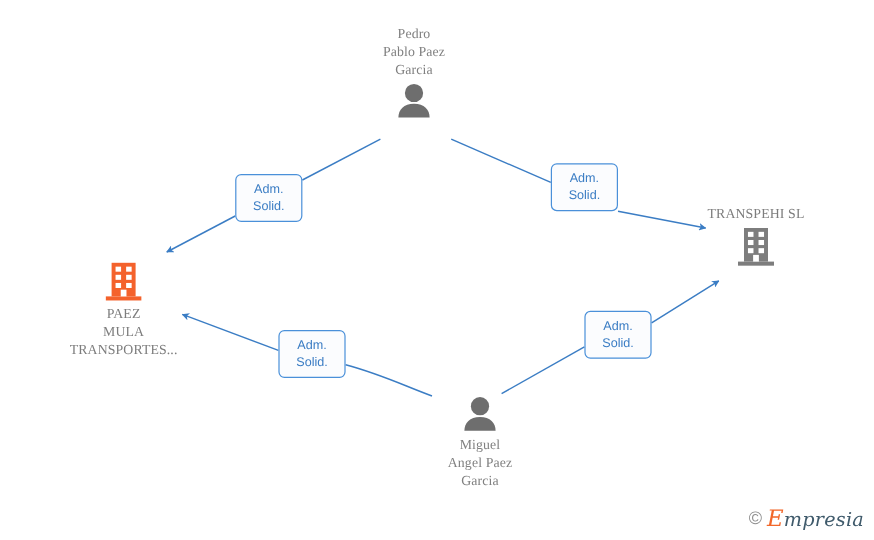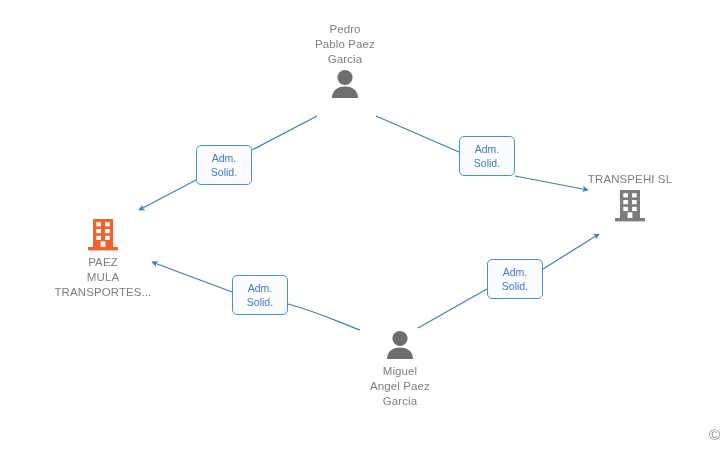--- a/index.html
+++ b/index.html
@@ -22,20 +22,21 @@
     pointer-events:none;
   }
   
   .node{
     position:absolute;
     display:flex;
     flex-direction:column;
     width:170px;
     margin-left:-85px;
     text-align:center;
+    font-family:Liberation Serif, serif;
   }
   .node .icon{display:block;line-height:0;}
   .node-label{
     font-size:11.5px;
     line-height:15px;
     color:#808080;
     letter-spacing:.1px;
     white-space:pre-line;
   }
   .node-label.company{
@@ -207,15 +208,16 @@
           <rect x="8.3" y="17.8" width="4.6" height="4.2"></rect>
           <rect x="17.1" y="17.8" width="4.6" height="4.2"></rect>
           <rect x="12.6" y="23.4" width="4.8" height="5.6"></rect>
         </g>
       </svg>
     </span>
   </div>
 
   <div id="watermark">
     <span class="copy">©</span>
+    <span class="brand"><span class="e">E</span><span>mpresia</span></span>
   </div>
 
 </div>
 
 </body></html>

